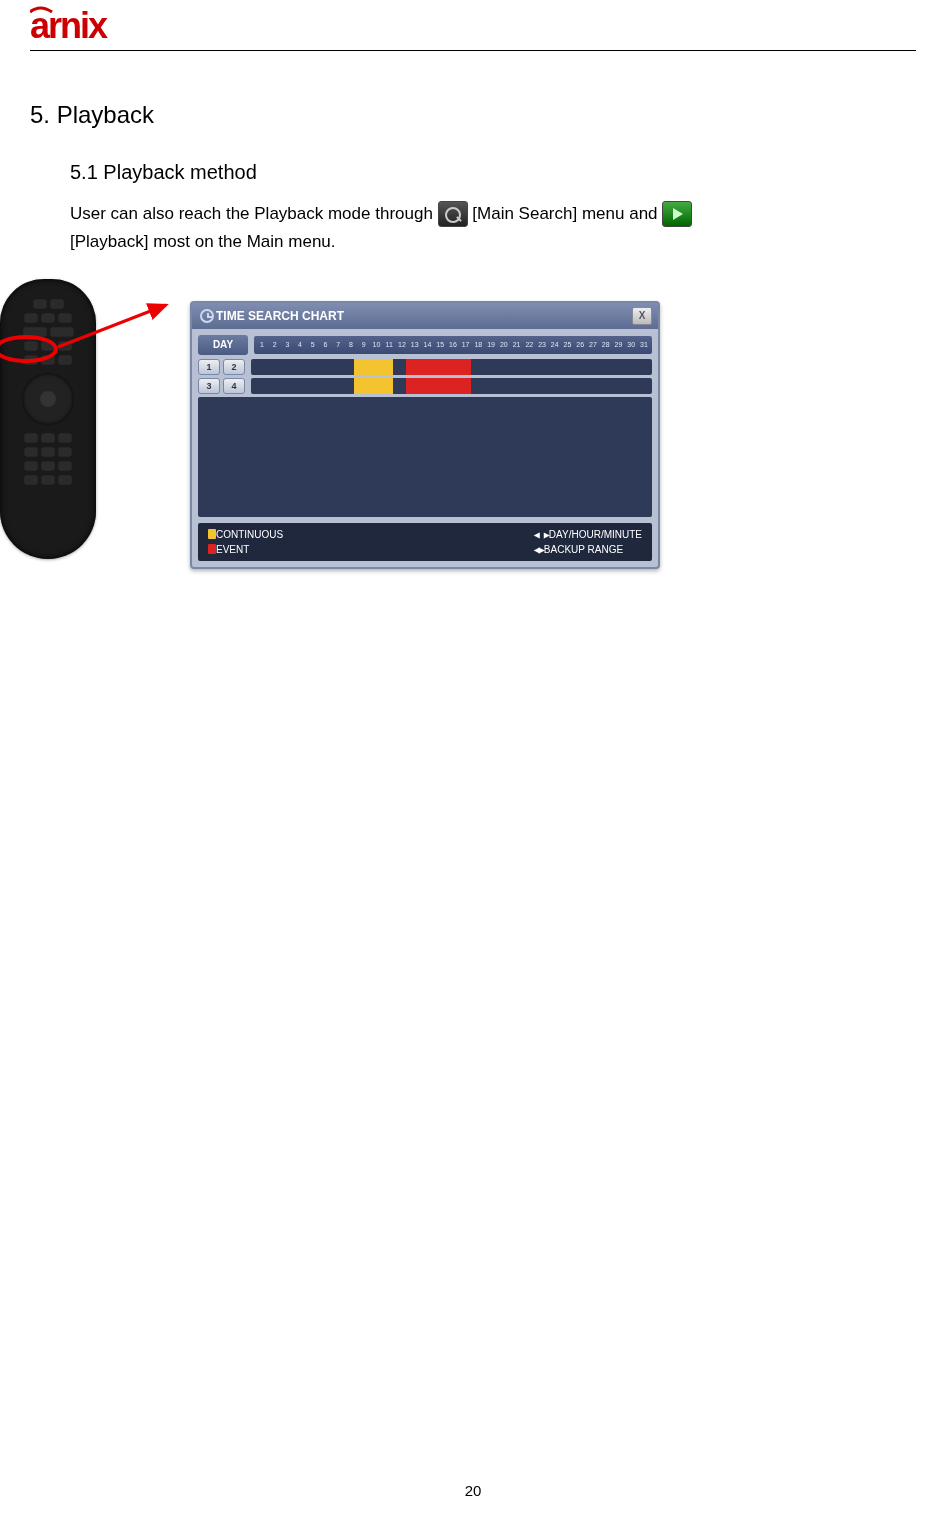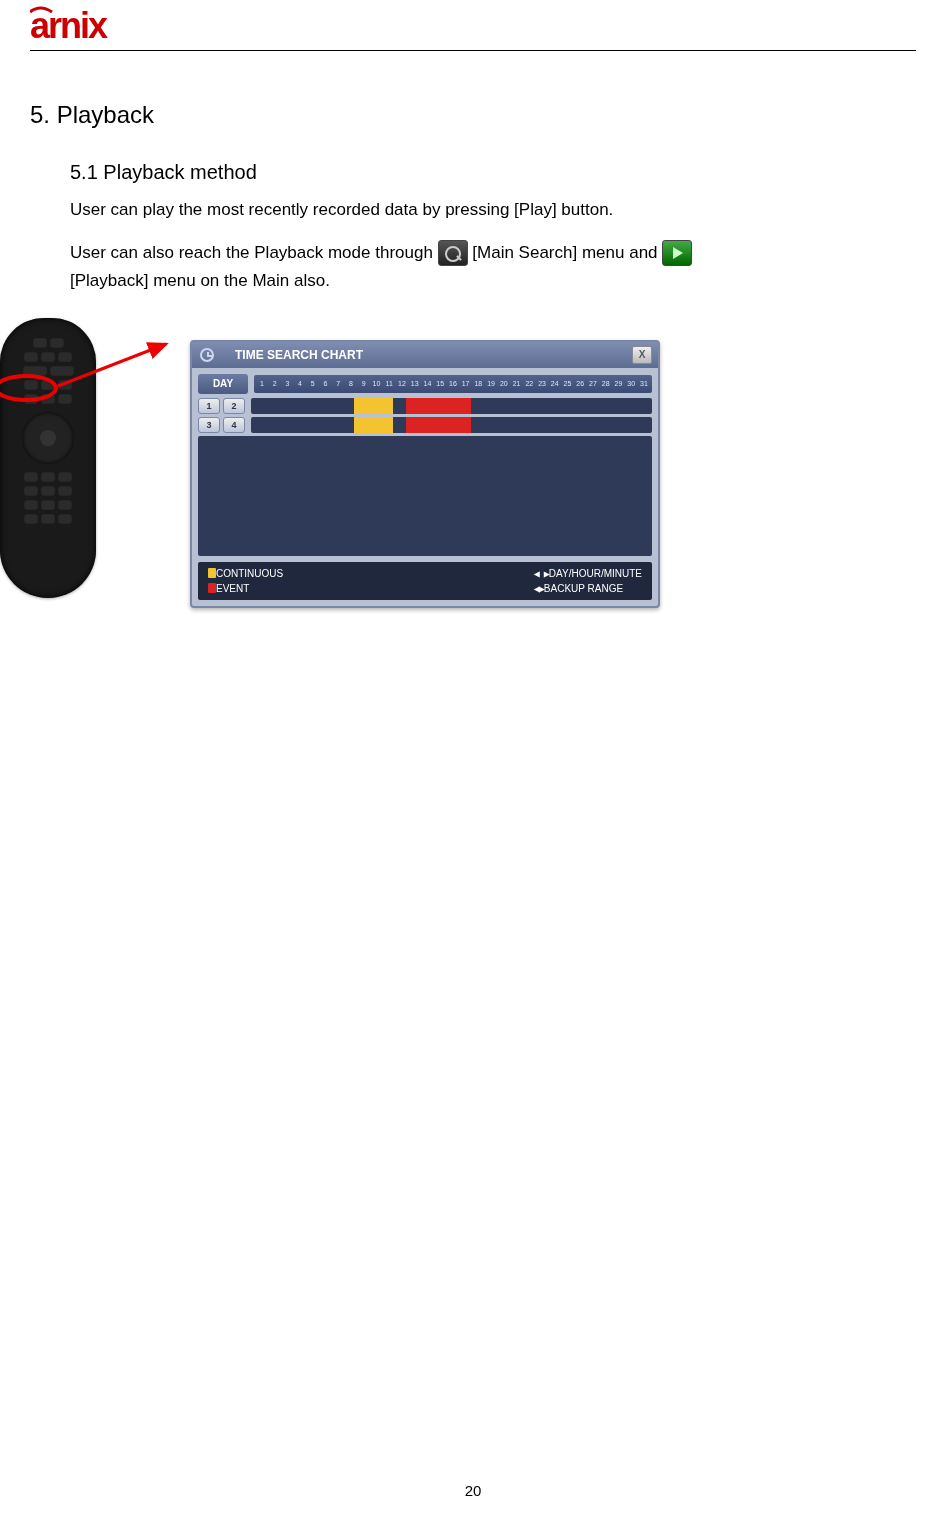--- a/index.html
+++ b/index.html
@@ -70,21 +70,21 @@
     position:absolute; left:18px; top:26px; width:130px; height:60px; pointer-events:none;
   }
 
   .chart-window{
     position:absolute; left:160px; top:28px; width:470px;
     background:#b8c0d4; border:2px solid #7a88a7; border-radius:4px;
     box-shadow:0 2px 4px rgba(0,0,0,.3);
     font-size:10px; color:#fff;
   }
   .chart-title{
-    display:flex; align-items:center; gap:21px; padding:6px 8px;
+    display:flex; align-items:center; gap:2px; padding:6px 8px;
     background:linear-gradient(#7e8db0,#5d6c92);
     font-weight:bold; font-size:12px;
   }
   .chart-close{
     position:absolute; right:6px; top:4px; width:20px; height:18px;
     background:linear-gradient(#eee,#bbb); color:#556; text-align:center;
     border:1px solid #889; border-radius:2px; font-weight:bold; line-height:16px;
   }
   .chart-body{ padding:6px; }
   .row-bar{ display:flex; align-items:center; gap:6px; margin-bottom:4px;}
@@ -140,28 +140,27 @@
     <text x="0" y="32" font-family="Arial Black, Arial" font-weight="900" font-size="36" fill="#c00" letter-spacing="-2">arnix</text>
     <path d="M0 6 Q10 -2 22 6" stroke="#c00" stroke-width="3" fill="none"></path>
   </svg>
 </div>
 <hr class="hr">
 
 <h1 class="section">5. Playback</h1>
 
 <div class="indent">
   <h2 class="sub">5.1  Playback  method</h2>
-  <p class="body">User can play the most recently recorded data by pressing [Play] button.</p>
   <p class="body para3">
     <span>User  can  also  reach  the  Playback  mode  through </span>
     <span class="inline-icon icon-search"></span>
     <span> [Main  Search]  menu  and </span>
     <span class="inline-icon icon-play"></span>
     <br>
-    <span>[Playback] menu on the Main also.</span>
+    <span>[Playback] most on the Main menu.</span>
   </p>
 </div>
 
 <div class="figure-area">
   <div class="remote">
     <div class="row">
         <div class="btn"></div>
         <div class="btn"></div>
       </div>
     <div class="row">

